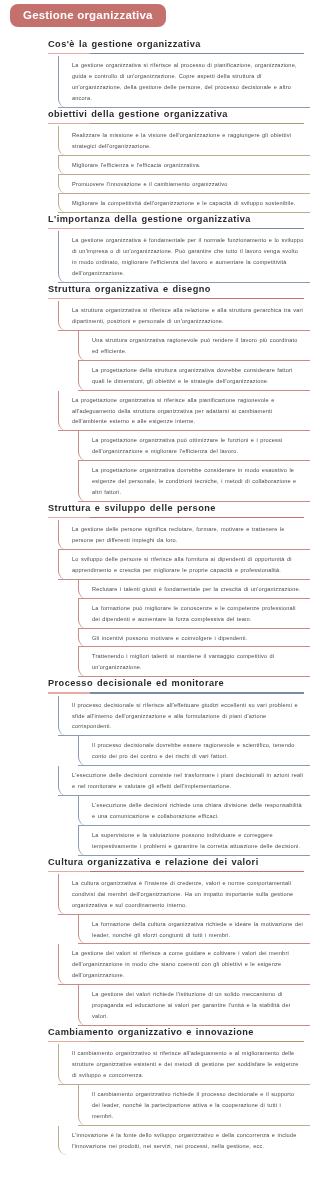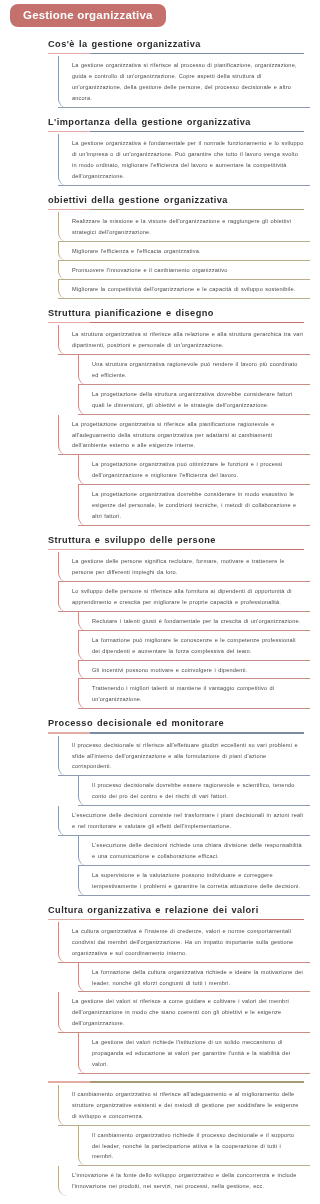--- a/index.html
+++ b/index.html
@@ -44,21 +44,20 @@
   }
 
   
   .sections {
     position: relative;
     padding-top: 38px;
     z-index: 3;
   }
   .section {
     position: relative;
-    margin-bottom: 8px;
   }
   .sec-head-wrap {
     position: relative;
     padding-left: 48px;
   }
   .sec-head {
     display: block;
     font-size: 9.2px;
     font-weight: bold;
     color: #2b2b2b;
@@ -180,220 +179,221 @@
           <div class="sec-stub"></div>
         </div>
         <div class="lvl1-list">
           <div class="lvl1">
             <span class="elbow"></span>
             <span class="txt">La gestione organizzativa si riferisce al processo di pianificazione, organizzazione, guida e controllo di un'organizzazione. Copre aspetti della struttura di un'organizzazione, della gestione delle persone, del processo decisionale e altro ancora.</span>
             <span class="rule"></span>
           </div>
         </div>
       </div>
+      <div class="section theme-tan">
+        <div class="sec-head-wrap">
+          <div class="sec-head">obiettivi della gestione organizzativa</div>
+          <div class="sec-rule"></div>
+          <div class="sec-stub"></div>
+        </div>
+        <div class="lvl1-list">
+          <div class="lvl1">
+            <span class="elbow"></span>
+            <span class="txt">Realizzare la missione e la visione dell'organizzazione e raggiungere gli obiettivi strategici dell'organizzazione.</span>
+            <span class="rule"></span>
+          </div>
+          <div class="lvl1">
+            <span class="elbow"></span>
+            <span class="txt">Migliorare l'efficienza e l'efficacia organizzativa.</span>
+            <span class="rule"></span>
+          </div>
+          <div class="lvl1">
+            <span class="elbow"></span>
+            <span class="txt">Promuovere l'innovazione e il cambiamento organizzativo</span>
+            <span class="rule"></span>
+          </div>
+          <div class="lvl1">
+            <span class="elbow"></span>
+            <span class="txt">Migliorare la competitività dell'organizzazione e le capacità di sviluppo sostenibile.</span>
+            <span class="rule"></span>
+          </div>
+        </div>
+      </div>
       <div class="section theme-steel">
         <div class="sec-head-wrap">
           <div class="sec-head">L'importanza della gestione organizzativa</div>
           <div class="sec-rule"></div>
           <div class="sec-stub"></div>
         </div>
         <div class="lvl1-list">
           <div class="lvl1">
             <span class="elbow"></span>
             <span class="txt">La gestione organizzativa è fondamentale per il normale funzionamento e lo sviluppo di un'impresa o di un'organizzazione. Può garantire che tutto il lavoro venga svolto in modo ordinato, migliorare l'efficienza del lavoro e aumentare la competitività dell'organizzazione.</span>
             <span class="rule"></span>
           </div>
         </div>
       </div>
+      <div class="section theme-rose">
+        <div class="sec-head-wrap">
+          <div class="sec-head">Struttura organizzativa e disegno</div>
+          <div class="sec-rule"></div>
+          <div class="sec-stub"></div>
+        </div>
+        <div class="lvl1-list">
+          <div class="lvl1">
+            <span class="elbow"></span>
+            <span class="txt">La struttura organizzativa si riferisce alla relazione e alla struttura gerarchica tra vari dipartimenti, posizioni e personale di un'organizzazione.</span>
+            <span class="rule"></span>
+          </div>
+          <div class="lvl2-list">
+            <div class="lvl2">
+              <span class="elbow"></span>
+              <span class="txt">Una struttura organizzativa ragionevole può rendere il lavoro più coordinato ed efficiente.</span>
+              <span class="rule"></span>
+            </div>
+            <div class="lvl2">
+              <span class="elbow"></span>
+              <span class="txt">La progettazione della struttura organizzativa dovrebbe considerare fattori quali le dimensioni, gli obiettivi e le strategie dell'organizzazione.</span>
+              <span class="rule"></span>
+            </div>
+          </div>
+          <div class="lvl1">
+            <span class="elbow"></span>
+            <span class="txt">La progettazione organizzativa si riferisce alla pianificazione ragionevole e all'adeguamento della struttura organizzativa per adattarsi ai cambiamenti dell'ambiente esterno e alle esigenze interne.</span>
+            <span class="rule"></span>
+          </div>
+          <div class="lvl2-list">
+            <div class="lvl2">
+              <span class="elbow"></span>
+              <span class="txt">La progettazione organizzativa può ottimizzare le funzioni e i processi dell'organizzazione e migliorare l'efficienza del lavoro.</span>
+              <span class="rule"></span>
+            </div>
+            <div class="lvl2">
+              <span class="elbow"></span>
+              <span class="txt">La progettazione organizzativa dovrebbe considerare in modo esaustivo le esigenze del personale, le condizioni tecniche, i metodi di collaborazione e altri fattori.</span>
+              <span class="rule"></span>
+            </div>
+          </div>
+        </div>
+      </div>
+      <div class="section theme-rose">
+        <div class="sec-head-wrap">
+          <div class="sec-head">Struttura e sviluppo delle persone</div>
+          <div class="sec-rule"></div>
+          <div class="sec-stub"></div>
+        </div>
+        <div class="lvl1-list">
+          <div class="lvl1">
+            <span class="elbow"></span>
+            <span class="txt">La gestione delle persone significa reclutare, formare, motivare e trattenere le persone per differenti impieghi da loro.</span>
+            <span class="rule"></span>
+          </div>
+          <div class="lvl1">
+            <span class="elbow"></span>
+            <span class="txt">Lo sviluppo delle persone si riferisce alla fornitura ai dipendenti di opportunità di apprendimento e crescita per migliorare le proprie capacità e professionalità.</span>
+            <span class="rule"></span>
+          </div>
+          <div class="lvl2-list">
+            <div class="lvl2">
+              <span class="elbow"></span>
+              <span class="txt">Reclutare i talenti giusti è fondamentale per la crescita di un'organizzazione.</span>
+              <span class="rule"></span>
+            </div>
+            <div class="lvl2">
+              <span class="elbow"></span>
+              <span class="txt">La formazione può migliorare le conoscenze e le competenze professionali dei dipendenti e aumentare la forza complessiva del team.</span>
+              <span class="rule"></span>
+            </div>
+            <div class="lvl2">
+              <span class="elbow"></span>
+              <span class="txt">Gli incentivi possono motivare e coinvolgere i dipendenti.</span>
+              <span class="rule"></span>
+            </div>
+            <div class="lvl2">
+              <span class="elbow"></span>
+              <span class="txt">Trattenendo i migliori talenti si mantiene il vantaggio competitivo di un'organizzazione.</span>
+              <span class="rule"></span>
+            </div>
+          </div>
+        </div>
+      </div>
+      <div class="section theme-steel">
+        <div class="sec-head-wrap">
+          <div class="sec-head">Processo decisionale ed monitorare</div>
+          <div class="sec-rule"></div>
+          <div class="sec-stub"></div>
+        </div>
+        <div class="lvl1-list">
+          <div class="lvl1">
+            <span class="elbow"></span>
+            <span class="txt">Il processo decisionale si riferisce all'effettuare giudizi eccellenti su vari problemi e sfide all'interno dell'organizzazione e alla formulazione di piani d'azione corrispondenti.</span>
+            <span class="rule"></span>
+          </div>
+          <div class="lvl2-list">
+            <div class="lvl2">
+              <span class="elbow"></span>
+              <span class="txt">Il processo decisionale dovrebbe essere ragionevole e scientifico, tenendo conto dei pro dei contro e dei rischi di vari fattori.</span>
+              <span class="rule"></span>
+            </div>
+          </div>
+          <div class="lvl1">
+            <span class="elbow"></span>
+            <span class="txt">L'esecuzione delle decisioni consiste nel trasformare i piani decisionali in azioni reali e nel monitorare e valutare gli effetti dell'implementazione.</span>
+            <span class="rule"></span>
+          </div>
+          <div class="lvl2-list">
+            <div class="lvl2">
+              <span class="elbow"></span>
+              <span class="txt">L'esecuzione delle decisioni richiede una chiara divisione delle responsabilità e una comunicazione e collaborazione efficaci.</span>
+              <span class="rule"></span>
+            </div>
+            <div class="lvl2">
+              <span class="elbow"></span>
+              <span class="txt">La supervisione e la valutazione possono individuare e correggere tempestivamente i problemi e garantire la corretta attuazione delle decisioni.</span>
+              <span class="rule"></span>
+            </div>
+          </div>
+        </div>
+      </div>
+      <div class="section theme-rose">
+        <div class="sec-head-wrap">
+          <div class="sec-head">Cultura organizzativa e relazione dei valori</div>
+          <div class="sec-rule"></div>
+          <div class="sec-stub"></div>
+        </div>
+        <div class="lvl1-list">
+          <div class="lvl1">
+            <span class="elbow"></span>
+            <span class="txt">La cultura organizzativa è l'insieme di credenze, valori e norme comportamentali condivisi dai membri dell'organizzazione. Ha un impatto importante sulla gestione organizzativa e sul coordinamento interno.</span>
+            <span class="rule"></span>
+          </div>
+          <div class="lvl2-list">
+            <div class="lvl2">
+              <span class="elbow"></span>
+              <span class="txt">La formazione della cultura organizzativa richiede e ideare la motivazione dei leader, nonché gli sforzi congiunti di tutti i membri.</span>
+              <span class="rule"></span>
+            </div>
+          </div>
+          <div class="lvl1">
+            <span class="elbow"></span>
+            <span class="txt">La gestione dei valori si riferisce a come guidare e coltivare i valori dei membri dell'organizzazione in modo che siano coerenti con gli obiettivi e le esigenze dell'organizzazione.</span>
+            <span class="rule"></span>
+          </div>
+          <div class="lvl2-list">
+            <div class="lvl2">
+              <span class="elbow"></span>
+              <span class="txt">La gestione dei valori richiede l'istituzione di un solido meccanismo di propaganda ed educazione ai valori per garantire l'unità e la stabilità dei valori.</span>
+              <span class="rule"></span>
+            </div>
+          </div>
+        </div>
+      </div>
       <div class="section theme-tan">
         <div class="sec-head-wrap">
-          <div class="sec-head">obiettivi della gestione organizzativa</div>
-          <div class="sec-rule"></div>
-          <div class="sec-stub"></div>
-        </div>
-        <div class="lvl1-list">
-          <div class="lvl1">
-            <span class="elbow"></span>
-            <span class="txt">Realizzare la missione e la visione dell'organizzazione e raggiungere gli obiettivi strategici dell'organizzazione.</span>
-            <span class="rule"></span>
-          </div>
-          <div class="lvl1">
-            <span class="elbow"></span>
-            <span class="txt">Migliorare l'efficienza e l'efficacia organizzativa.</span>
-            <span class="rule"></span>
-          </div>
-          <div class="lvl1">
-            <span class="elbow"></span>
-            <span class="txt">Promuovere l'innovazione e il cambiamento organizzativo</span>
-            <span class="rule"></span>
-          </div>
-          <div class="lvl1">
-            <span class="elbow"></span>
-            <span class="txt">Migliorare la competitività dell'organizzazione e le capacità di sviluppo sostenibile.</span>
-            <span class="rule"></span>
-          </div>
-        </div>
-      </div>
-      <div class="section theme-rose">
-        <div class="sec-head-wrap">
-          <div class="sec-head">Struttura pianificazione e disegno</div>
-          <div class="sec-rule"></div>
-          <div class="sec-stub"></div>
-        </div>
-        <div class="lvl1-list">
-          <div class="lvl1">
-            <span class="elbow"></span>
-            <span class="txt">La struttura organizzativa si riferisce alla relazione e alla struttura gerarchica tra vari dipartimenti, posizioni e personale di un'organizzazione.</span>
-            <span class="rule"></span>
-          </div>
-          <div class="lvl2-list">
-            <div class="lvl2">
-              <span class="elbow"></span>
-              <span class="txt">Una struttura organizzativa ragionevole può rendere il lavoro più coordinato ed efficiente.</span>
-              <span class="rule"></span>
-            </div>
-            <div class="lvl2">
-              <span class="elbow"></span>
-              <span class="txt">La progettazione della struttura organizzativa dovrebbe considerare fattori quali le dimensioni, gli obiettivi e le strategie dell'organizzazione.</span>
-              <span class="rule"></span>
-            </div>
-          </div>
-          <div class="lvl1">
-            <span class="elbow"></span>
-            <span class="txt">La progettazione organizzativa si riferisce alla pianificazione ragionevole e all'adeguamento della struttura organizzativa per adattarsi ai cambiamenti dell'ambiente esterno e alle esigenze interne.</span>
-            <span class="rule"></span>
-          </div>
-          <div class="lvl2-list">
-            <div class="lvl2">
-              <span class="elbow"></span>
-              <span class="txt">La progettazione organizzativa può ottimizzare le funzioni e i processi dell'organizzazione e migliorare l'efficienza del lavoro.</span>
-              <span class="rule"></span>
-            </div>
-            <div class="lvl2">
-              <span class="elbow"></span>
-              <span class="txt">La progettazione organizzativa dovrebbe considerare in modo esaustivo le esigenze del personale, le condizioni tecniche, i metodi di collaborazione e altri fattori.</span>
-              <span class="rule"></span>
-            </div>
-          </div>
-        </div>
-      </div>
-      <div class="section theme-rose">
-        <div class="sec-head-wrap">
-          <div class="sec-head">Struttura e sviluppo delle persone</div>
-          <div class="sec-rule"></div>
-          <div class="sec-stub"></div>
-        </div>
-        <div class="lvl1-list">
-          <div class="lvl1">
-            <span class="elbow"></span>
-            <span class="txt">La gestione delle persone significa reclutare, formare, motivare e trattenere le persone per differenti impieghi da loro.</span>
-            <span class="rule"></span>
-          </div>
-          <div class="lvl1">
-            <span class="elbow"></span>
-            <span class="txt">Lo sviluppo delle persone si riferisce alla fornitura ai dipendenti di opportunità di apprendimento e crescita per migliorare le proprie capacità e professionalità.</span>
-            <span class="rule"></span>
-          </div>
-          <div class="lvl2-list">
-            <div class="lvl2">
-              <span class="elbow"></span>
-              <span class="txt">Reclutare i talenti giusti è fondamentale per la crescita di un'organizzazione.</span>
-              <span class="rule"></span>
-            </div>
-            <div class="lvl2">
-              <span class="elbow"></span>
-              <span class="txt">La formazione può migliorare le conoscenze e le competenze professionali dei dipendenti e aumentare la forza complessiva del team.</span>
-              <span class="rule"></span>
-            </div>
-            <div class="lvl2">
-              <span class="elbow"></span>
-              <span class="txt">Gli incentivi possono motivare e coinvolgere i dipendenti.</span>
-              <span class="rule"></span>
-            </div>
-            <div class="lvl2">
-              <span class="elbow"></span>
-              <span class="txt">Trattenendo i migliori talenti si mantiene il vantaggio competitivo di un'organizzazione.</span>
-              <span class="rule"></span>
-            </div>
-          </div>
-        </div>
-      </div>
-      <div class="section theme-steel">
-        <div class="sec-head-wrap">
-          <div class="sec-head">Processo decisionale ed monitorare</div>
-          <div class="sec-rule"></div>
-          <div class="sec-stub"></div>
-        </div>
-        <div class="lvl1-list">
-          <div class="lvl1">
-            <span class="elbow"></span>
-            <span class="txt">Il processo decisionale si riferisce all'effettuare giudizi eccellenti su vari problemi e sfide all'interno dell'organizzazione e alla formulazione di piani d'azione corrispondenti.</span>
-            <span class="rule"></span>
-          </div>
-          <div class="lvl2-list">
-            <div class="lvl2">
-              <span class="elbow"></span>
-              <span class="txt">Il processo decisionale dovrebbe essere ragionevole e scientifico, tenendo conto dei pro dei contro e dei rischi di vari fattori.</span>
-              <span class="rule"></span>
-            </div>
-          </div>
-          <div class="lvl1">
-            <span class="elbow"></span>
-            <span class="txt">L'esecuzione delle decisioni consiste nel trasformare i piani decisionali in azioni reali e nel monitorare e valutare gli effetti dell'implementazione.</span>
-            <span class="rule"></span>
-          </div>
-          <div class="lvl2-list">
-            <div class="lvl2">
-              <span class="elbow"></span>
-              <span class="txt">L'esecuzione delle decisioni richiede una chiara divisione delle responsabilità e una comunicazione e collaborazione efficaci.</span>
-              <span class="rule"></span>
-            </div>
-            <div class="lvl2">
-              <span class="elbow"></span>
-              <span class="txt">La supervisione e la valutazione possono individuare e correggere tempestivamente i problemi e garantire la corretta attuazione delle decisioni.</span>
-              <span class="rule"></span>
-            </div>
-          </div>
-        </div>
-      </div>
-      <div class="section theme-rose">
-        <div class="sec-head-wrap">
-          <div class="sec-head">Cultura organizzativa e relazione dei valori</div>
-          <div class="sec-rule"></div>
-          <div class="sec-stub"></div>
-        </div>
-        <div class="lvl1-list">
-          <div class="lvl1">
-            <span class="elbow"></span>
-            <span class="txt">La cultura organizzativa è l'insieme di credenze, valori e norme comportamentali condivisi dai membri dell'organizzazione. Ha un impatto importante sulla gestione organizzativa e sul coordinamento interno.</span>
-            <span class="rule"></span>
-          </div>
-          <div class="lvl2-list">
-            <div class="lvl2">
-              <span class="elbow"></span>
-              <span class="txt">La formazione della cultura organizzativa richiede e ideare la motivazione dei leader, nonché gli sforzi congiunti di tutti i membri.</span>
-              <span class="rule"></span>
-            </div>
-          </div>
-          <div class="lvl1">
-            <span class="elbow"></span>
-            <span class="txt">La gestione dei valori si riferisce a come guidare e coltivare i valori dei membri dell'organizzazione in modo che siano coerenti con gli obiettivi e le esigenze dell'organizzazione.</span>
-            <span class="rule"></span>
-          </div>
-          <div class="lvl2-list">
-            <div class="lvl2">
-              <span class="elbow"></span>
-              <span class="txt">La gestione dei valori richiede l'istituzione di un solido meccanismo di propaganda ed educazione ai valori per garantire l'unità e la stabilità dei valori.</span>
-              <span class="rule"></span>
-            </div>
-          </div>
-        </div>
-      </div>
-      <div class="section theme-tan">
-        <div class="sec-head-wrap">
+          <div class="sec-head">Cambiamento organizzativo e innovazione</div>
           <div class="sec-rule"></div>
           <div class="sec-stub"></div>
         </div>
         <div class="lvl1-list">
           <div class="lvl1">
             <span class="elbow"></span>
             <span class="txt">Il cambiamento organizzativo si riferisce all'adeguamento e al miglioramento delle strutture organizzative esistenti e dei metodi di gestione per soddisfare le esigenze di sviluppo e concorrenza.</span>
             <span class="rule"></span>
           </div>
           <div class="lvl2-list">

